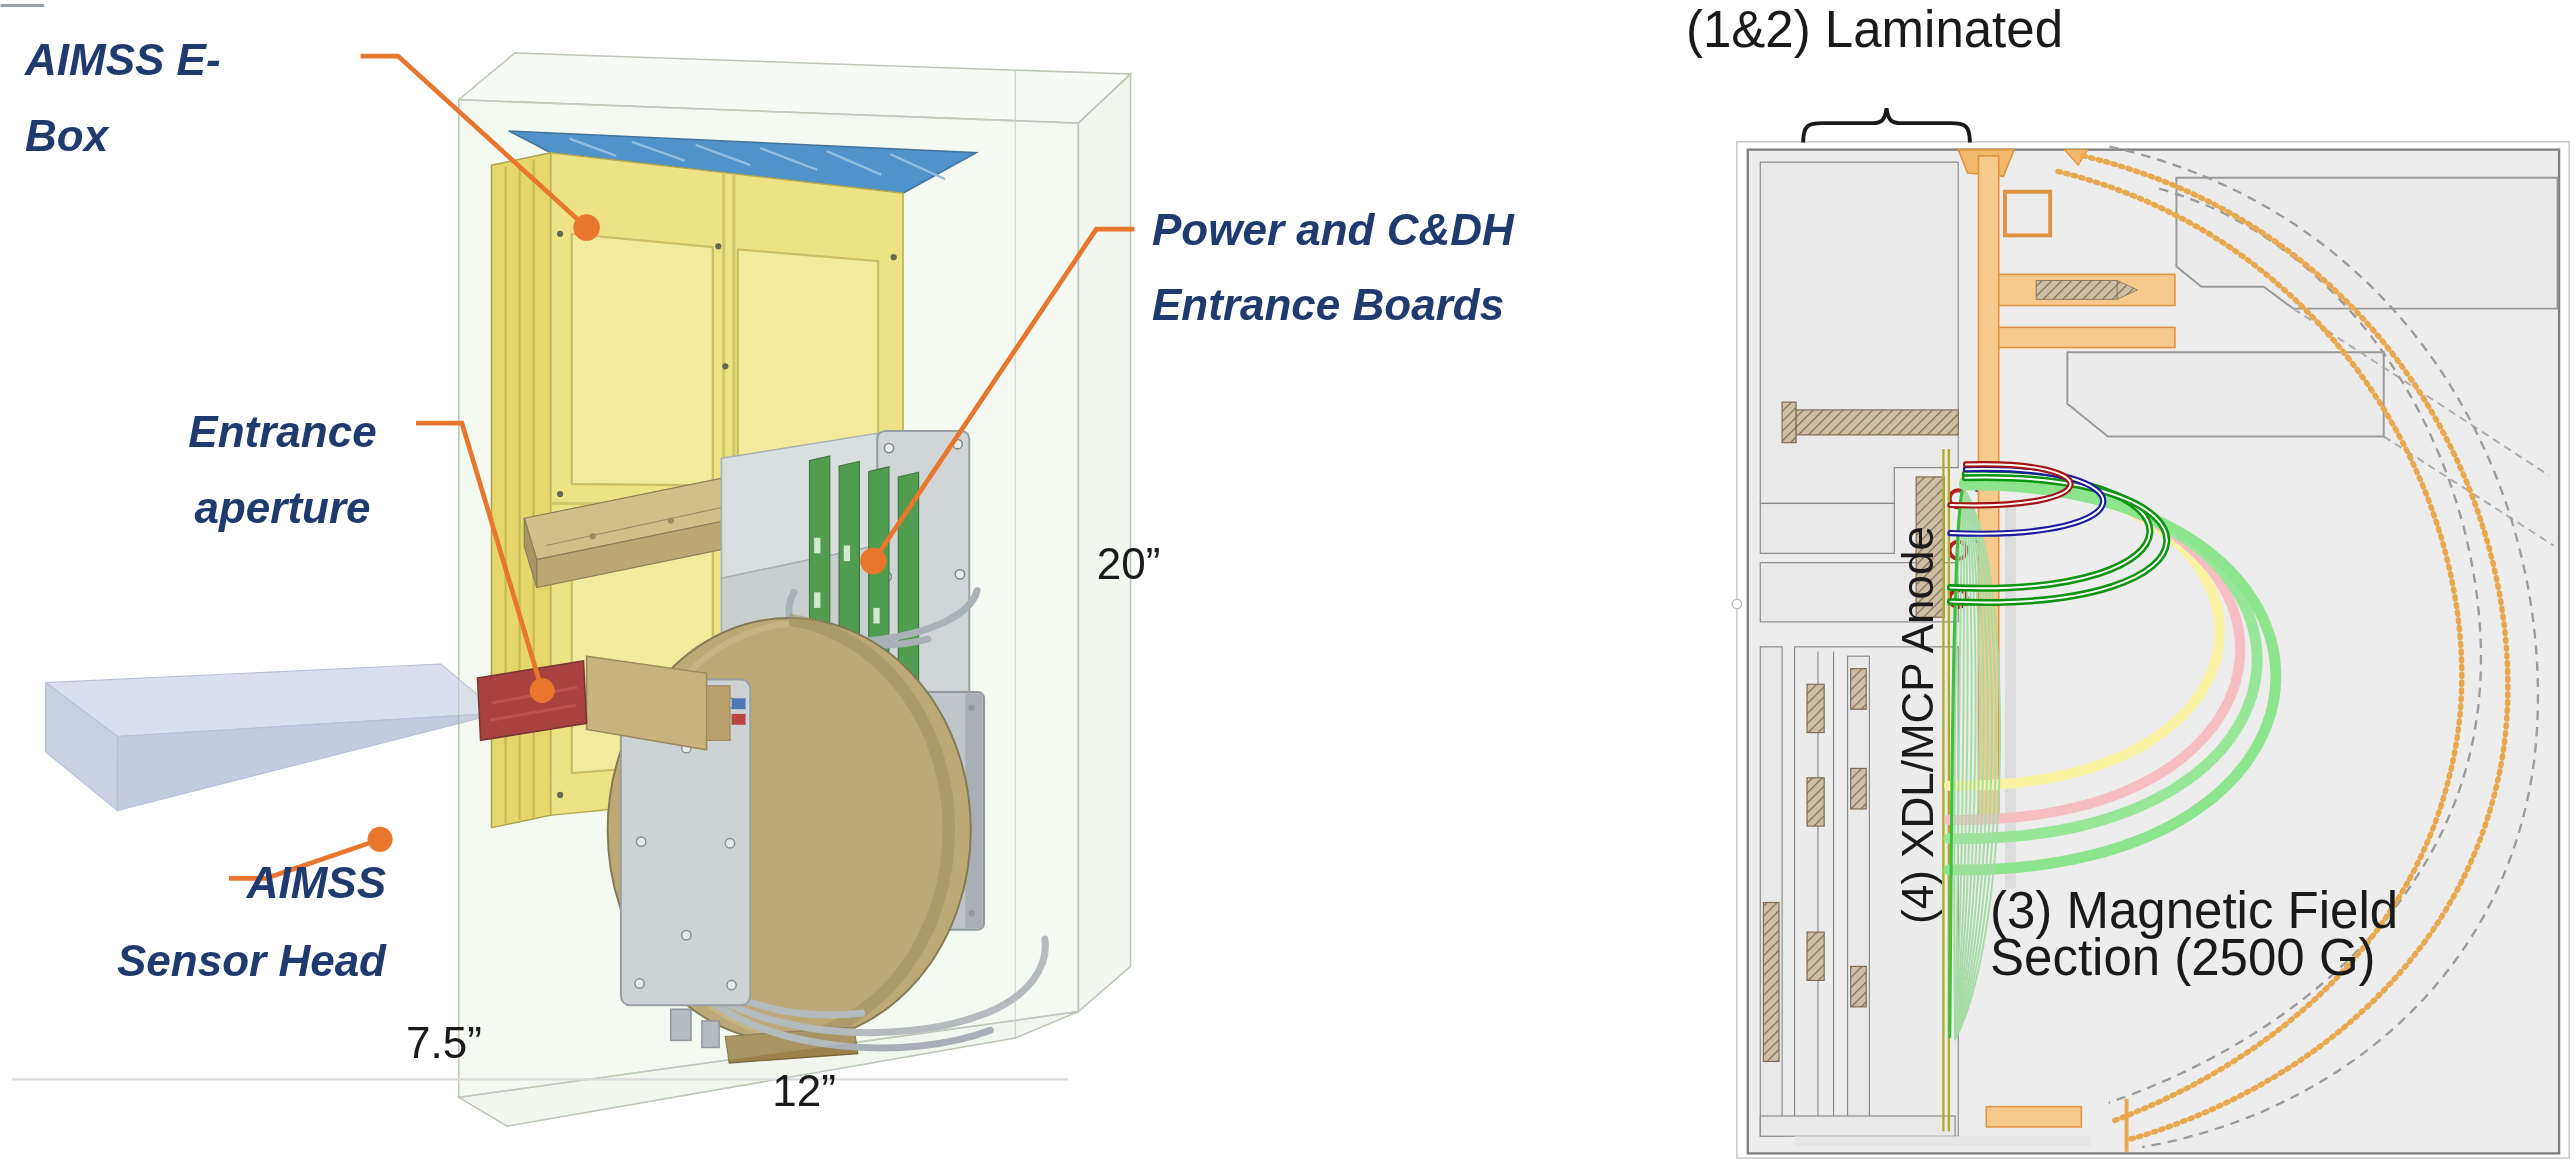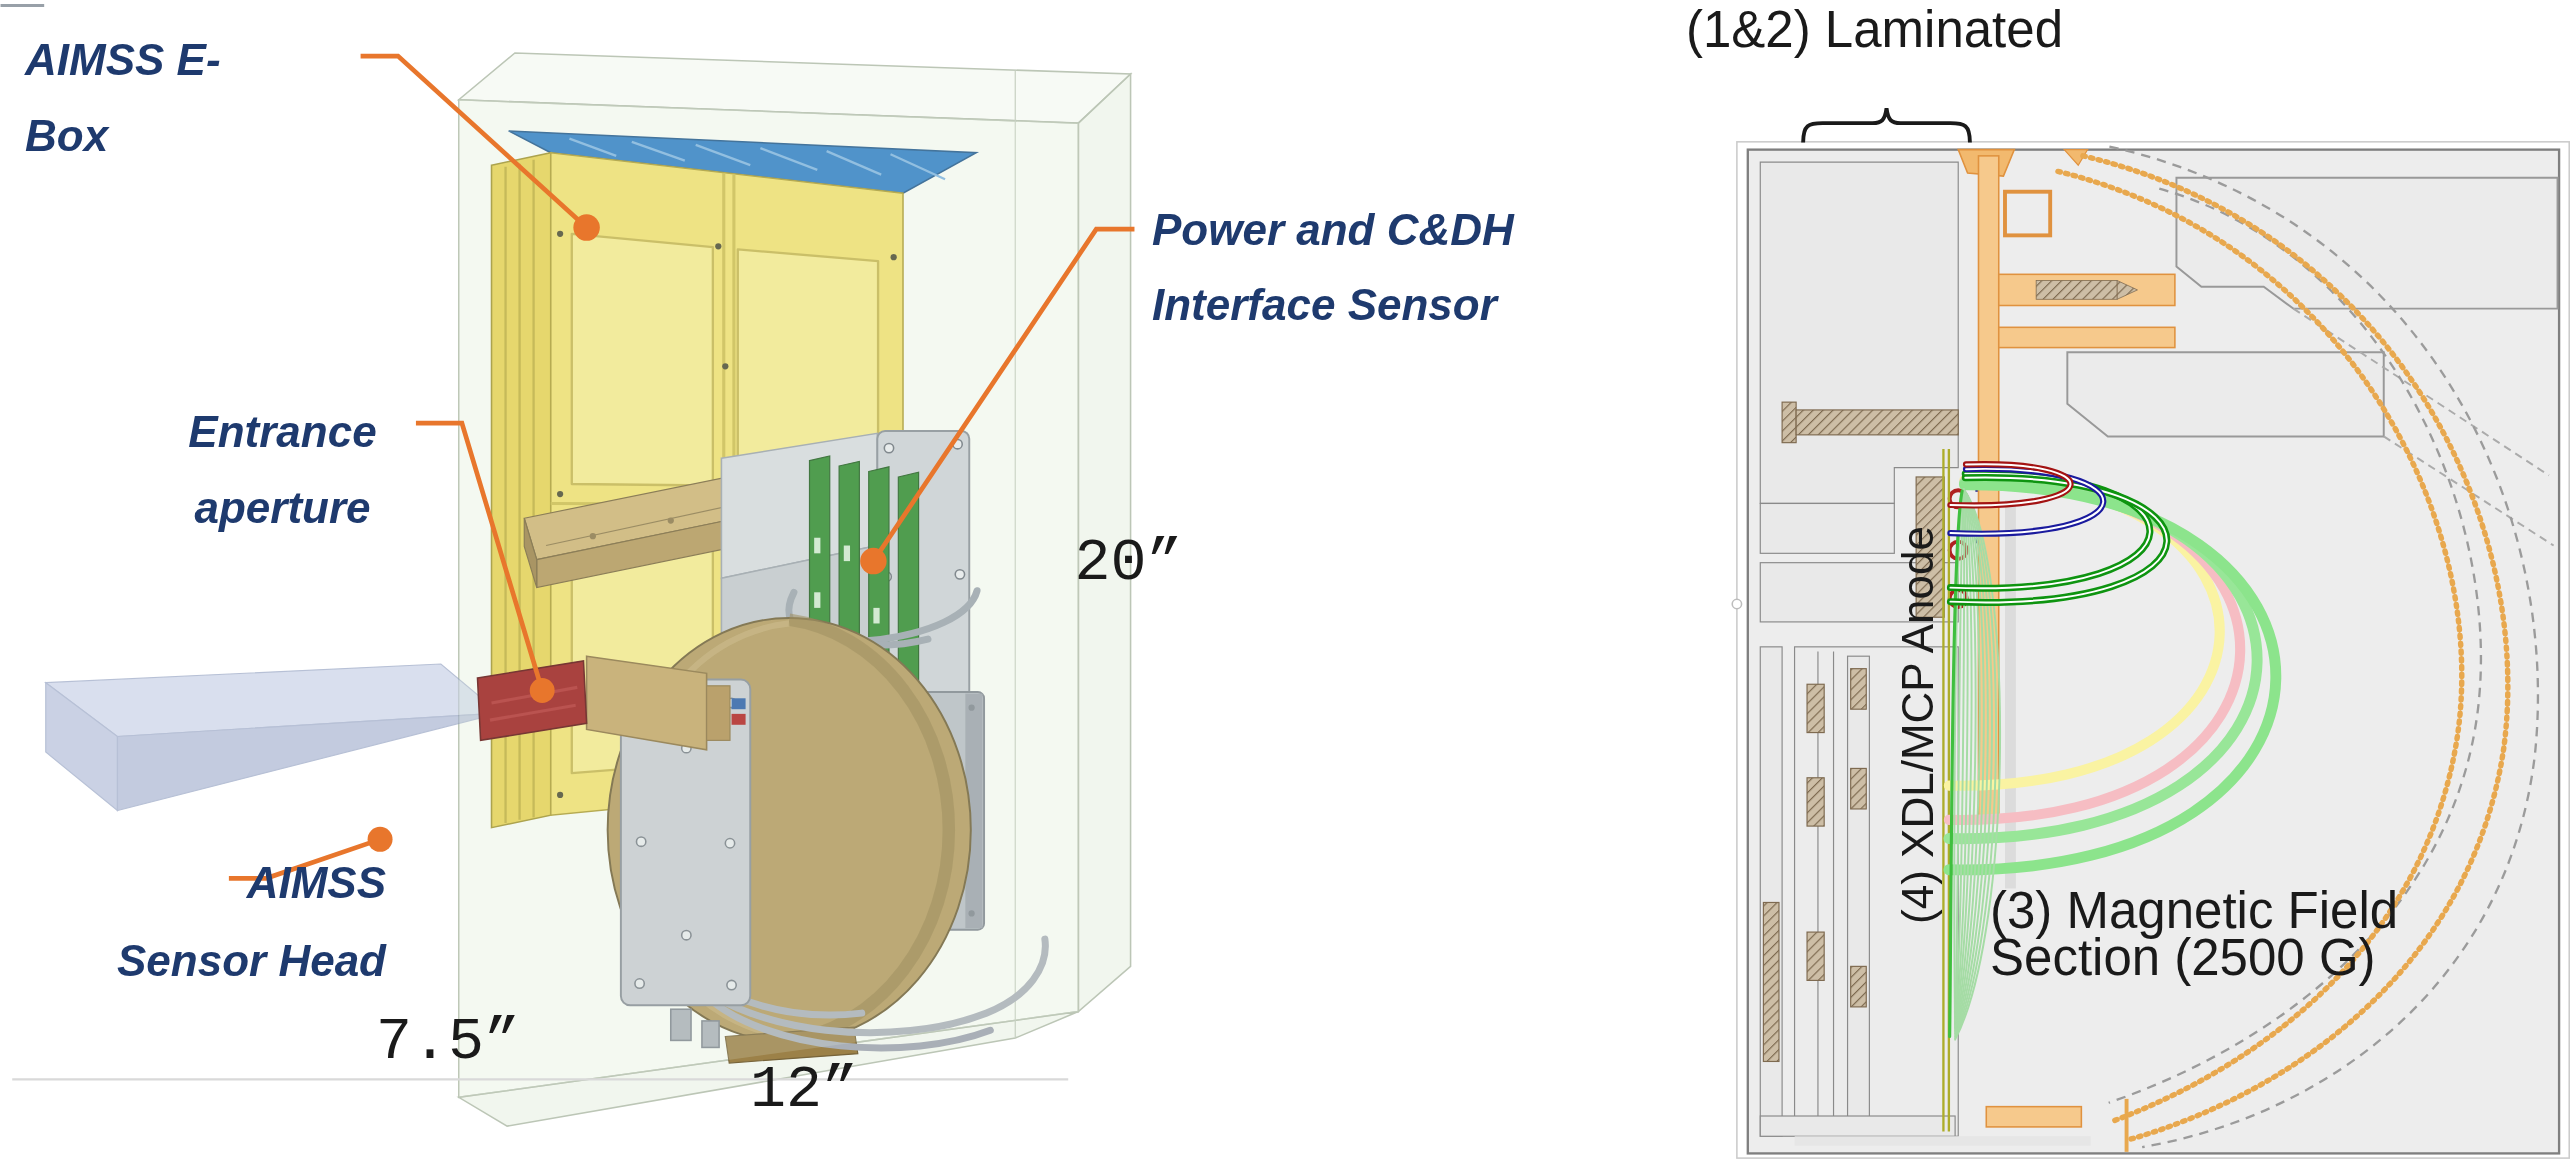--- a/index.html
+++ b/index.html
@@ -13,21 +13,21 @@
     color:var(--label-navy,#1E3A6E);
     font-weight:bold;font-style:italic;
     font-size:44px;line-height:76px;white-space:nowrap;
   }
   .blk{
     color:var(--text-black,#1A1A1A);
     font-size:51px;line-height:47px;white-space:nowrap;
   }
   .dim{
     color:var(--text-black,#1A1A1A);
-    font-size:60px;line-height:69px;white-space:nowrap;text-align:center;font-family:Liberation Mono, monospace;
+    font-size:44px;line-height:69px;white-space:nowrap;text-align:center;
   }
   .center{text-align:center;}
   .right{text-align:right;}
   .anode-rot{
     position:absolute;left:1918px;top:725px;
     transform:translate(-50%,-50%) rotate(-90deg);
     color:var(--text-black,#1A1A1A);font-size:44px;white-space:nowrap;
   }
 </style>
 </head>
@@ -313,21 +313,21 @@
   <div>Box</div>
 </div>
 
 <div class="lbl navy center" style="left:150px;top:394px;width:265px;">
   <div>Entrance</div>
   <div>aperture</div>
 </div>
 
 <div class="lbl navy" style="left:1152px;top:192px;line-height:75px;">
   <div>Power and C&amp;DH</div>
-  <div>Interface Sensor</div>
+  <div>Entrance Boards</div>
 </div>
 
 <div class="lbl navy right" style="left:43px;top:844px;width:343px;line-height:78px;">
   <div>AIMSS</div>
   <div>Sensor Head</div>
 </div>
 
 <div class="lbl dim" style="left:1074px;top:529px;width:109px;">20”</div>
 <div class="lbl dim" style="left:376px;top:1008px;width:136px;">7.5”</div>
 <div class="lbl dim" style="left:737px;top:1056px;width:134px;">12”</div>

